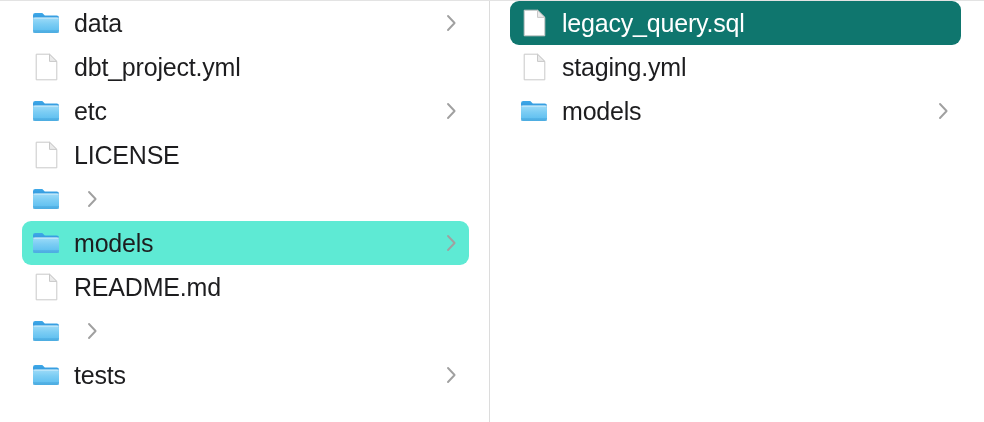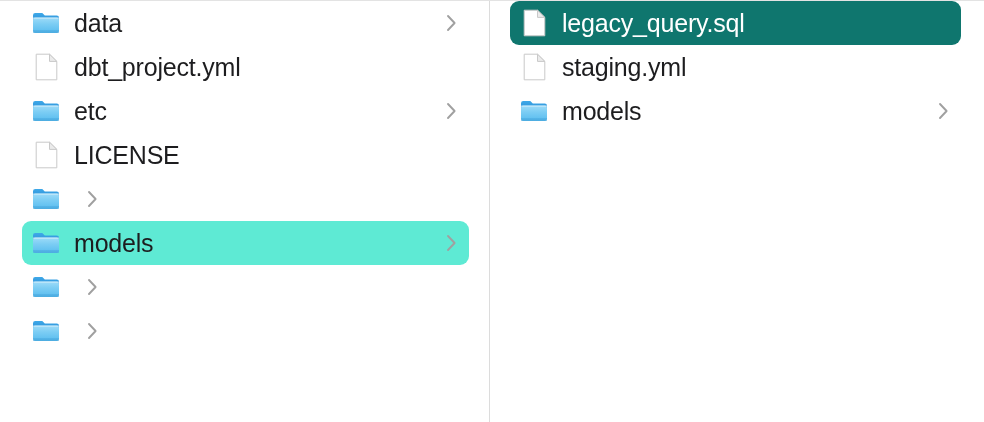--- a/index.html
+++ b/index.html
@@ -233,68 +233,83 @@
           </span>
           <span class="row-label">models</span>
           <span class="row-chevron">
             <svg width="11" height="18" viewBox="0 0 11 18">
               <path d="M2 2 L8.6 9 L2 16" fill="none" stroke="#a0a0a0" stroke-width="1.9" stroke-linecap="round" stroke-linejoin="round"></path>
             </svg>
           </span>
         </div>
         <div class="row">
           <span class="row-icon">
-            <svg width="28" height="22" viewBox="0 0 28 22">
-              <defs>
-                <linearGradient id="fTab" x1="0" y1="0" x2="0" y2="1">
-                  <stop offset="0%" stop-color="#3ea8e8"></stop>
-                  <stop offset="100%" stop-color="#2f93d9"></stop>
-                </linearGradient>
-                <linearGradient id="fBody" x1="0" y1="0" x2="0" y2="1">
-                  <stop offset="0%" stop-color="#9fdcf8"></stop>
-                  <stop offset="42%" stop-color="#7ccdf4"></stop>
-                  <stop offset="82%" stop-color="#63c1f0"></stop>
-                  <stop offset="100%" stop-color="#4fb2e6"></stop>
-                </linearGradient>
-              </defs>
-              <path d="M1 3.2a2.2 2.2 0 0 1 2.2-2.2h7.1l2.5 2.6h12a2.2 2.2 0 0 1 2.2 2.2v3H1z" fill="url(#fTab)"></path>
-              <rect x="1" y="5.4" width="26" height="15.6" rx="2.2" fill="url(#fBody)"></rect>
-              <rect x="1" y="5.4" width="26" height="1.3" fill="#ffffff" opacity="0.45"></rect>
-              <rect x="1" y="18.2" width="26" height="1.1" fill="#3d9fd8" opacity="0.45"></rect>
-              <rect x="1" y="19.3" width="26" height="1.7" rx="0.8" fill="#4aa8dd" opacity="0.55"></rect>
-            </svg>
-          </span>
-          <span class="row-chevron">
-            <svg width="11" height="18" viewBox="0 0 11 18">
-              <path d="M2 2 L8.6 9 L2 16" fill="none" stroke="#a0a0a0" stroke-width="1.9" stroke-linecap="round" stroke-linejoin="round"></path>
-            </svg>
-          </span>
-        </div>
-        <div class="row">
-          <span class="row-icon">
-            <svg width="28" height="22" viewBox="0 0 28 22">
-              <defs>
-                <linearGradient id="fTab" x1="0" y1="0" x2="0" y2="1">
-                  <stop offset="0%" stop-color="#3ea8e8"></stop>
-                  <stop offset="100%" stop-color="#2f93d9"></stop>
-                </linearGradient>
-                <linearGradient id="fBody" x1="0" y1="0" x2="0" y2="1">
-                  <stop offset="0%" stop-color="#9fdcf8"></stop>
-                  <stop offset="42%" stop-color="#7ccdf4"></stop>
-                  <stop offset="82%" stop-color="#63c1f0"></stop>
-                  <stop offset="100%" stop-color="#4fb2e6"></stop>
-                </linearGradient>
-              </defs>
-              <path d="M1 3.2a2.2 2.2 0 0 1 2.2-2.2h7.1l2.5 2.6h12a2.2 2.2 0 0 1 2.2 2.2v3H1z" fill="url(#fTab)"></path>
-              <rect x="1" y="5.4" width="26" height="15.6" rx="2.2" fill="url(#fBody)"></rect>
-              <rect x="1" y="5.4" width="26" height="1.3" fill="#ffffff" opacity="0.45"></rect>
-              <rect x="1" y="18.2" width="26" height="1.1" fill="#3d9fd8" opacity="0.45"></rect>
-              <rect x="1" y="19.3" width="26" height="1.7" rx="0.8" fill="#4aa8dd" opacity="0.55"></rect>
-            </svg>
-          </span>
+            <svg width="23" height="28" viewBox="0 0 23 28">
+              <path d="M1.2 1.2h13.3L21.8 8.4V26.8H1.2z" fill="#ffffff" stroke="#c9c9c9" stroke-width="1"></path>
+              <path d="M14.5 1.2 21.8 8.4h-7.3z" fill="#ebebeb" stroke="#c9c9c9" stroke-width="1" stroke-linejoin="round"></path>
+            </svg>
+          </span>
+          <span class="row-label">README.md</span>
+          <span class="row-chevron hidden">
+            <svg width="11" height="18" viewBox="0 0 11 18">
+              <path d="M2 2 L8.6 9 L2 16" fill="none" stroke="#a0a0a0" stroke-width="1.9" stroke-linecap="round" stroke-linejoin="round"></path>
+            </svg>
+          </span>
+        </div>
+        <div class="row">
+          <span class="row-icon">
+            <svg width="28" height="22" viewBox="0 0 28 22">
+              <defs>
+                <linearGradient id="fTab" x1="0" y1="0" x2="0" y2="1">
+                  <stop offset="0%" stop-color="#3ea8e8"></stop>
+                  <stop offset="100%" stop-color="#2f93d9"></stop>
+                </linearGradient>
+                <linearGradient id="fBody" x1="0" y1="0" x2="0" y2="1">
+                  <stop offset="0%" stop-color="#9fdcf8"></stop>
+                  <stop offset="42%" stop-color="#7ccdf4"></stop>
+                  <stop offset="82%" stop-color="#63c1f0"></stop>
+                  <stop offset="100%" stop-color="#4fb2e6"></stop>
+                </linearGradient>
+              </defs>
+              <path d="M1 3.2a2.2 2.2 0 0 1 2.2-2.2h7.1l2.5 2.6h12a2.2 2.2 0 0 1 2.2 2.2v3H1z" fill="url(#fTab)"></path>
+              <rect x="1" y="5.4" width="26" height="15.6" rx="2.2" fill="url(#fBody)"></rect>
+              <rect x="1" y="5.4" width="26" height="1.3" fill="#ffffff" opacity="0.45"></rect>
+              <rect x="1" y="18.2" width="26" height="1.1" fill="#3d9fd8" opacity="0.45"></rect>
+              <rect x="1" y="19.3" width="26" height="1.7" rx="0.8" fill="#4aa8dd" opacity="0.55"></rect>
+            </svg>
+          </span>
+          <span class="row-chevron">
+            <svg width="11" height="18" viewBox="0 0 11 18">
+              <path d="M2 2 L8.6 9 L2 16" fill="none" stroke="#a0a0a0" stroke-width="1.9" stroke-linecap="round" stroke-linejoin="round"></path>
+            </svg>
+          </span>
+        </div>
+        <div class="row">
+          <span class="row-icon">
+            <svg width="28" height="22" viewBox="0 0 28 22">
+              <defs>
+                <linearGradient id="fTab" x1="0" y1="0" x2="0" y2="1">
+                  <stop offset="0%" stop-color="#3ea8e8"></stop>
+                  <stop offset="100%" stop-color="#2f93d9"></stop>
+                </linearGradient>
+                <linearGradient id="fBody" x1="0" y1="0" x2="0" y2="1">
+                  <stop offset="0%" stop-color="#9fdcf8"></stop>
+                  <stop offset="42%" stop-color="#7ccdf4"></stop>
+                  <stop offset="82%" stop-color="#63c1f0"></stop>
+                  <stop offset="100%" stop-color="#4fb2e6"></stop>
+                </linearGradient>
+              </defs>
+              <path d="M1 3.2a2.2 2.2 0 0 1 2.2-2.2h7.1l2.5 2.6h12a2.2 2.2 0 0 1 2.2 2.2v3H1z" fill="url(#fTab)"></path>
+              <rect x="1" y="5.4" width="26" height="15.6" rx="2.2" fill="url(#fBody)"></rect>
+              <rect x="1" y="5.4" width="26" height="1.3" fill="#ffffff" opacity="0.45"></rect>
+              <rect x="1" y="18.2" width="26" height="1.1" fill="#3d9fd8" opacity="0.45"></rect>
+              <rect x="1" y="19.3" width="26" height="1.7" rx="0.8" fill="#4aa8dd" opacity="0.55"></rect>
+            </svg>
+          </span>
+          <span class="row-label">tests</span>
           <span class="row-chevron">
             <svg width="11" height="18" viewBox="0 0 11 18">
               <path d="M2 2 L8.6 9 L2 16" fill="none" stroke="#a0a0a0" stroke-width="1.9" stroke-linecap="round" stroke-linejoin="round"></path>
             </svg>
           </span>
         </div>
       </div>
   </div>
 
   <div class="column column-right">

